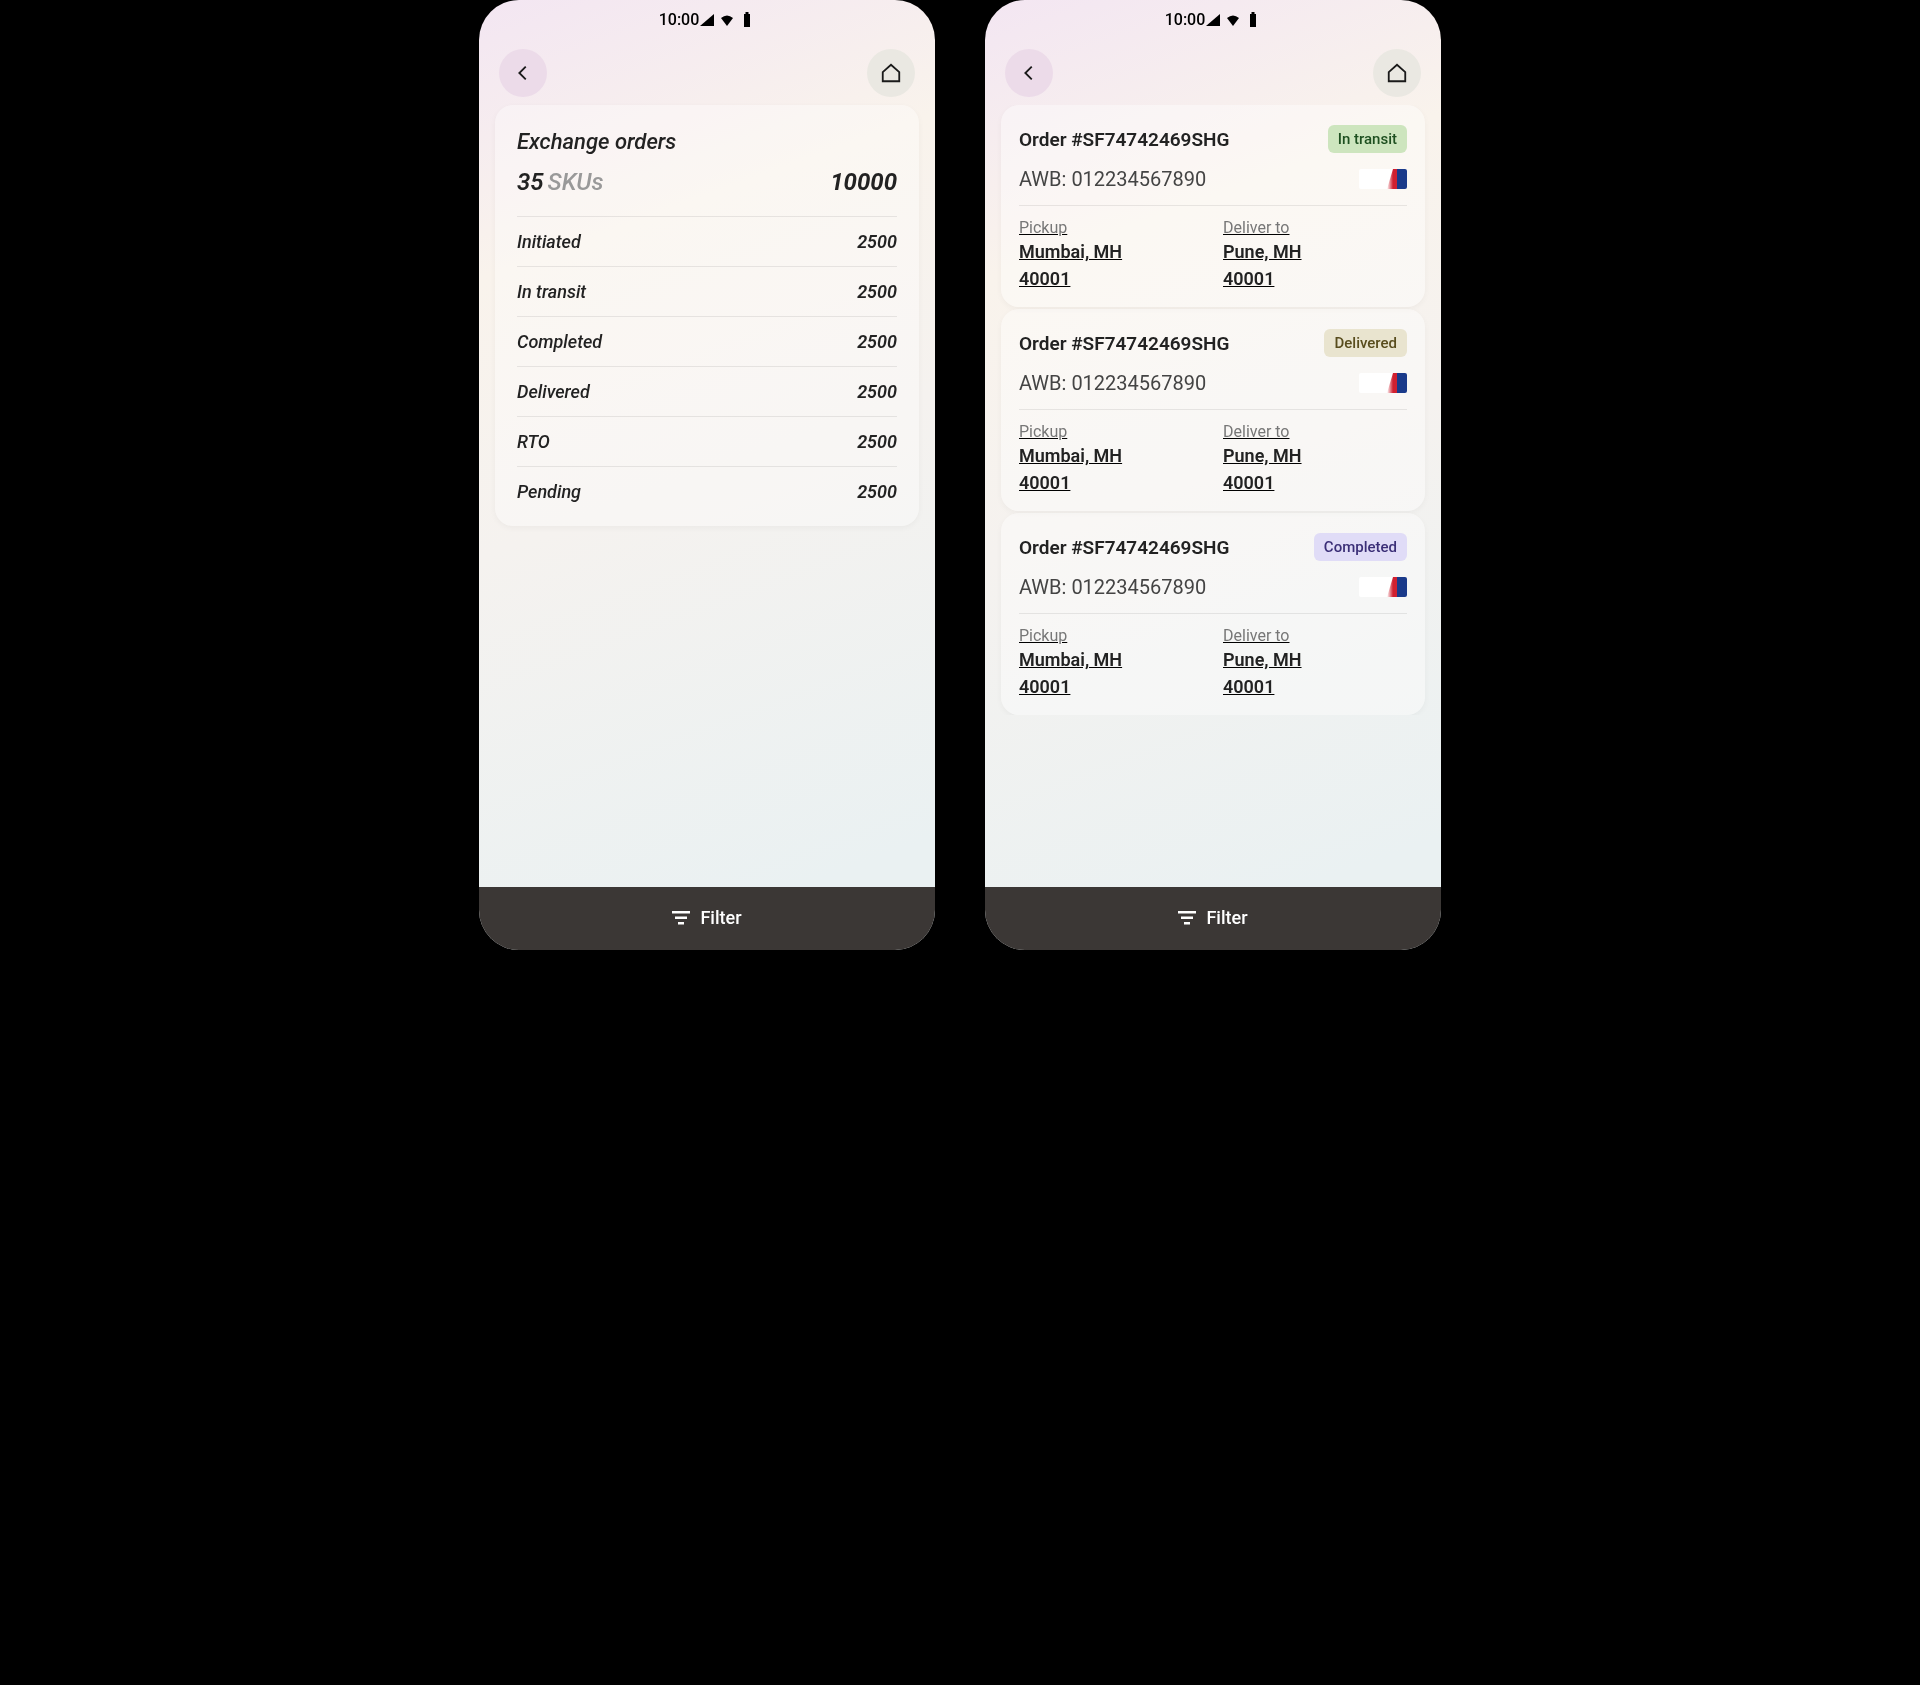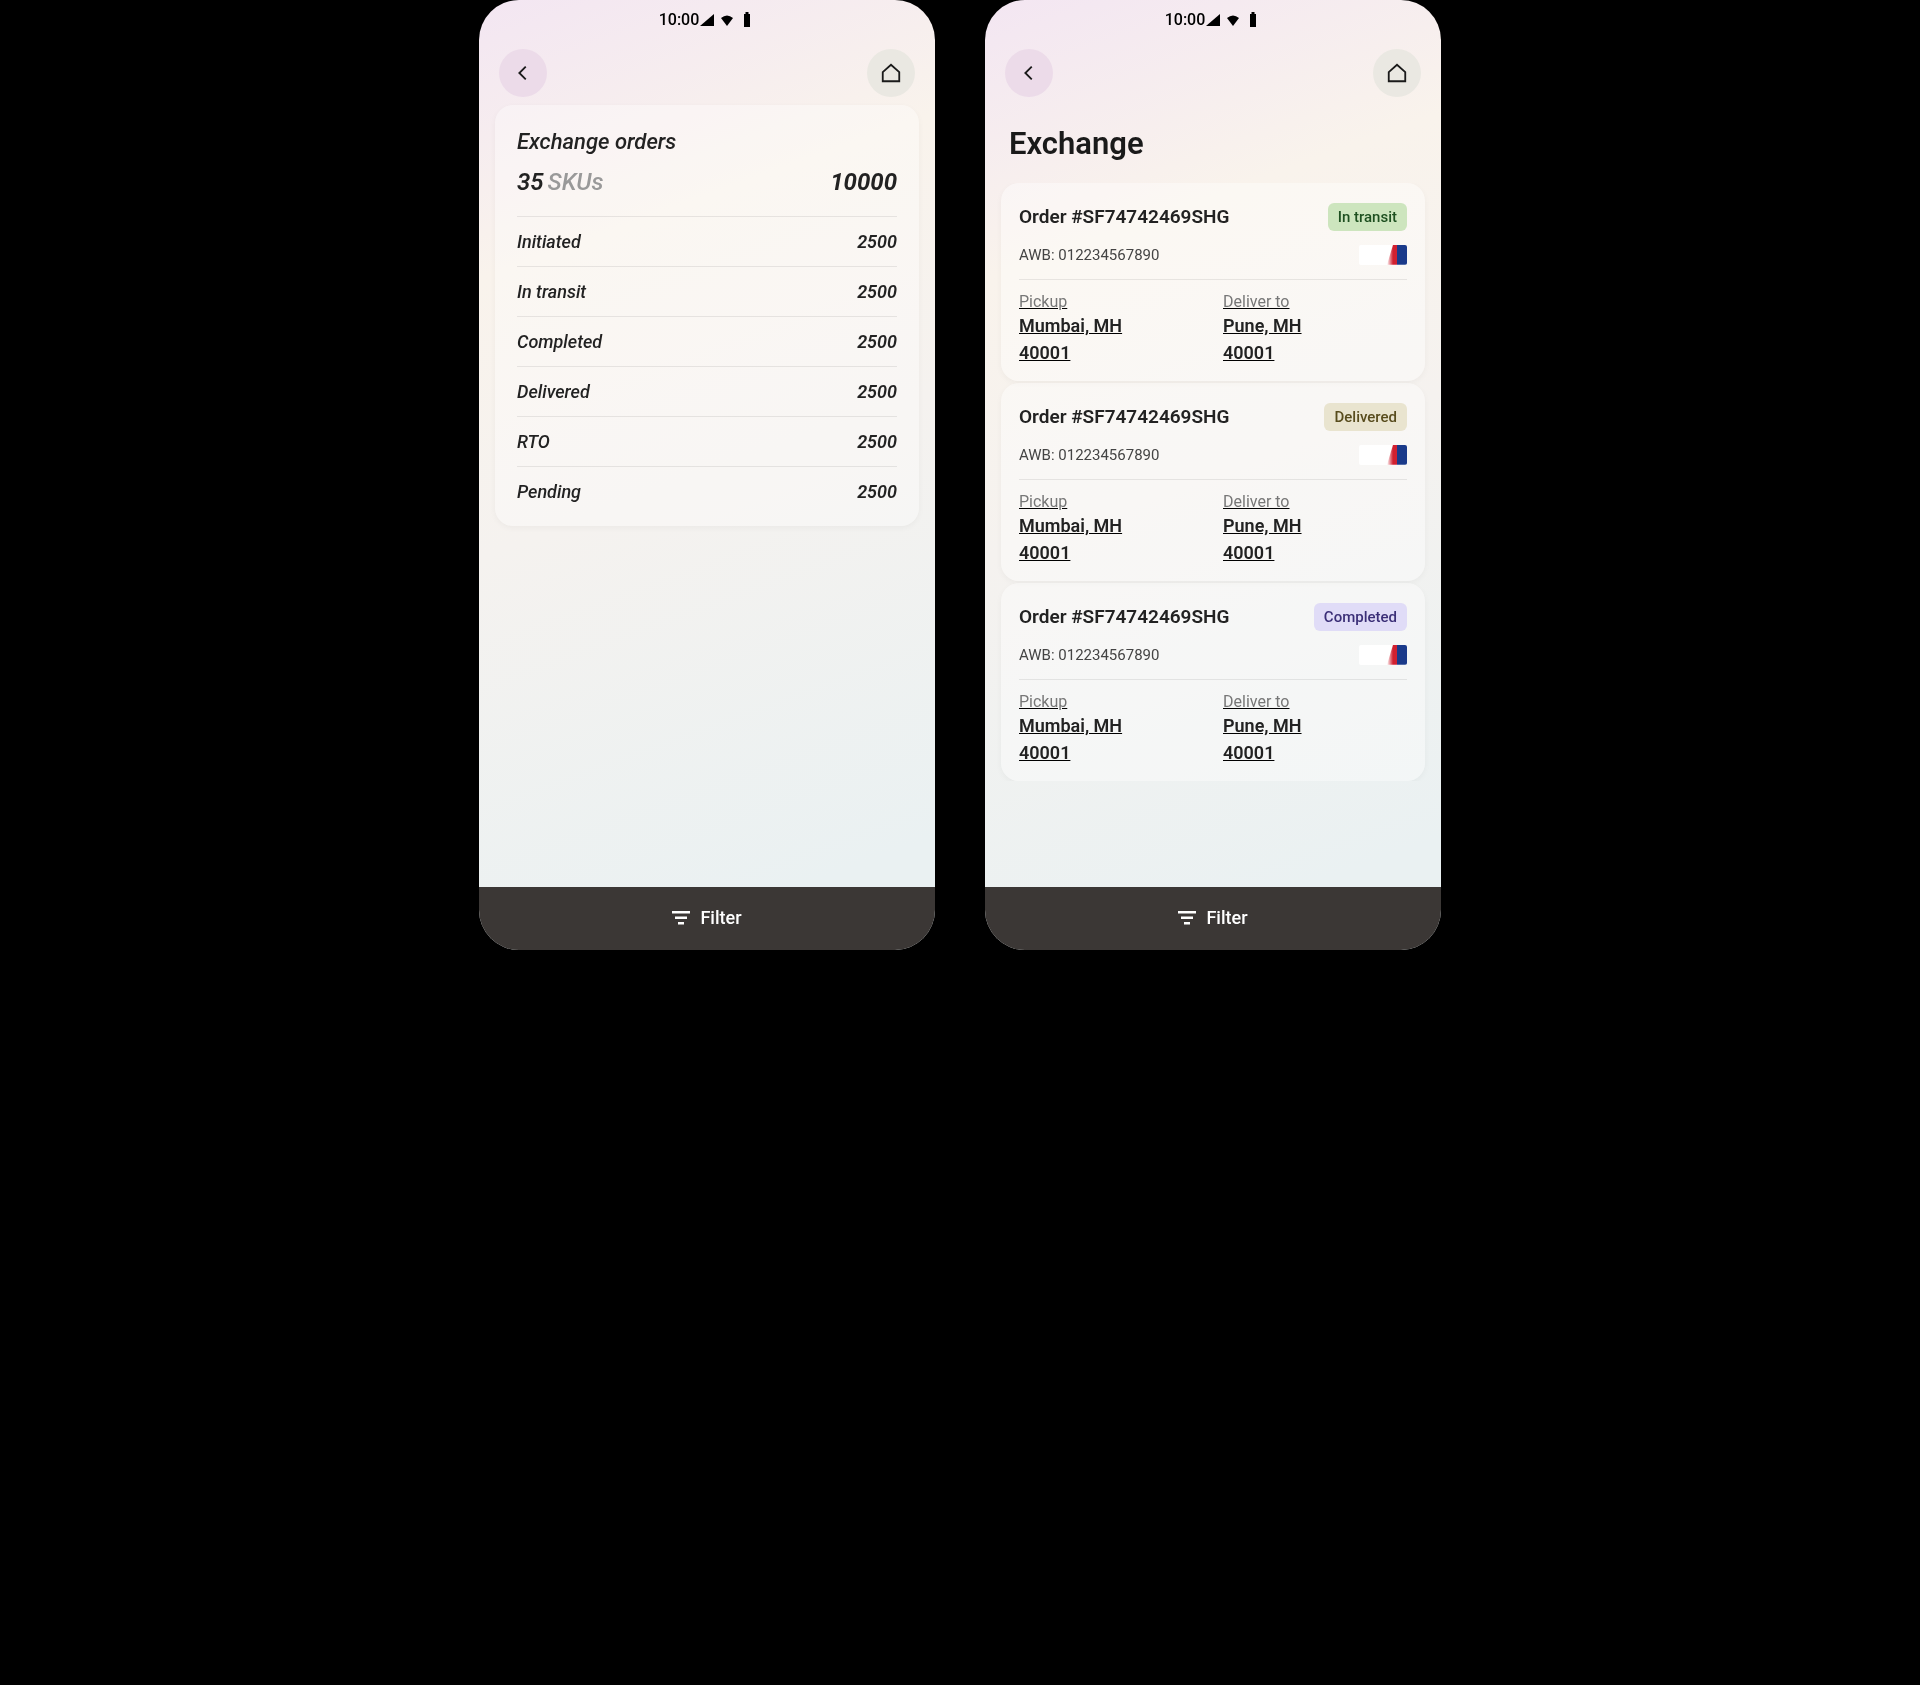--- a/index.html
+++ b/index.html
@@ -87,21 +87,21 @@
     padding: 20px 18px 18px;
     box-shadow: 0 2px 6px rgba(0,0,0,0.04);
   }
   .order-head { display: flex; justify-content: space-between; align-items: center; margin-bottom: 14px; }
   .order-id { font-size: 19px; font-weight: 600; color: #222; }
   .badge { font-size: 15px; font-weight: 500; padding: 5px 10px; border-radius: 6px; }
   .badge-transit { background: #cde5be; color: #1e5020; }
   .badge-delivered { background: #e9e4cf; color: #584c1d; }
   .badge-completed { background: #e0dcf7; color: #3b2f77; }
   .awb-row { display: flex; justify-content: space-between; align-items: center; margin-bottom: 14px; }
-  .awb { font-size: 15px; color: #444; }
+  .awb { font-size: 20px; color: #444; }
   .carrier-logo {
     width: 48px; height: 20px;
     background: #fff;
     position: relative;
     border-radius: 2px;
     overflow: hidden;
     display:flex; align-items:center; justify-content:center;
     font-size:6px; color:#1a3a8a; font-style:italic; font-weight:bold;
   }
   .carrier-logo::before {
@@ -234,21 +234,20 @@
       <svg viewBox="0 0 24 24">
           <polyline points="15 5 8 12 15 19"></polyline>
         </svg>
     </div>
     <div class="nav-btn home">
       <svg viewBox="0 0 24 24">
           <path d="M3 11 L12 3 L21 11 V21 H3 Z"></path>
         </svg>
     </div>
   </div>
-  <div class="page-title">Exchange</div>
   <div class="orders-container" id="orders-container">
       <div class="order-card">
         <div class="order-head">
           <span class="order-id">Order #SF74742469SHG</span>
           <span class="badge badge-transit">In transit</span>
         </div>
         <div class="awb-row">
           <span class="awb">AWB: 012234567890</span>
           <div class="carrier-logo"></div>
         </div>

